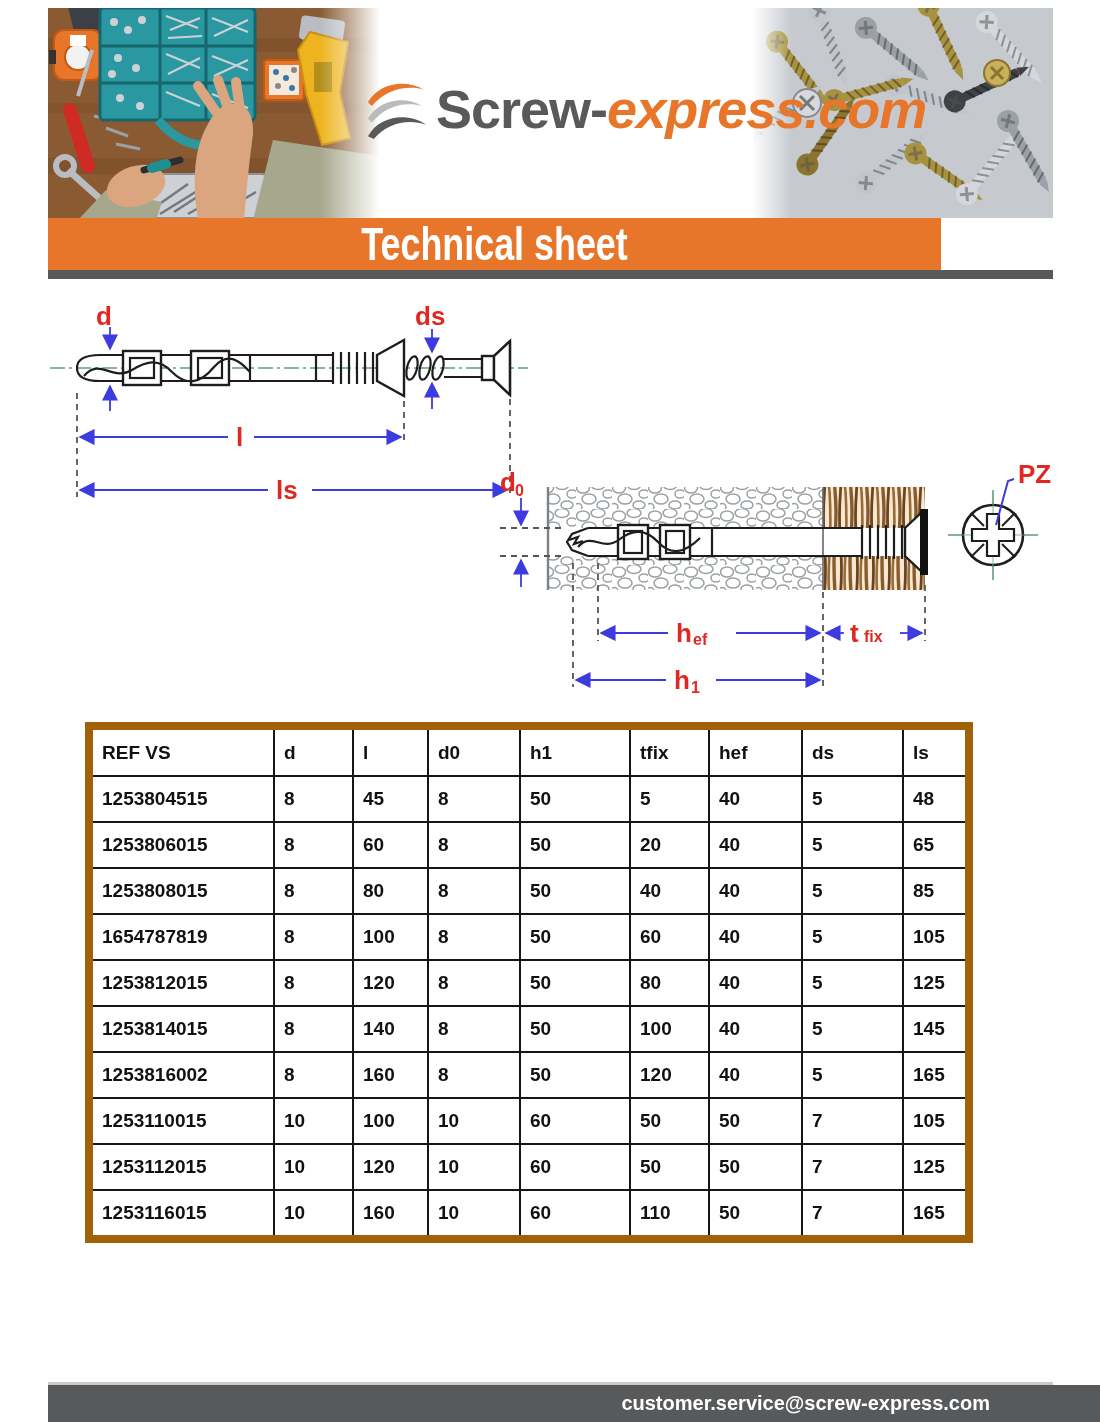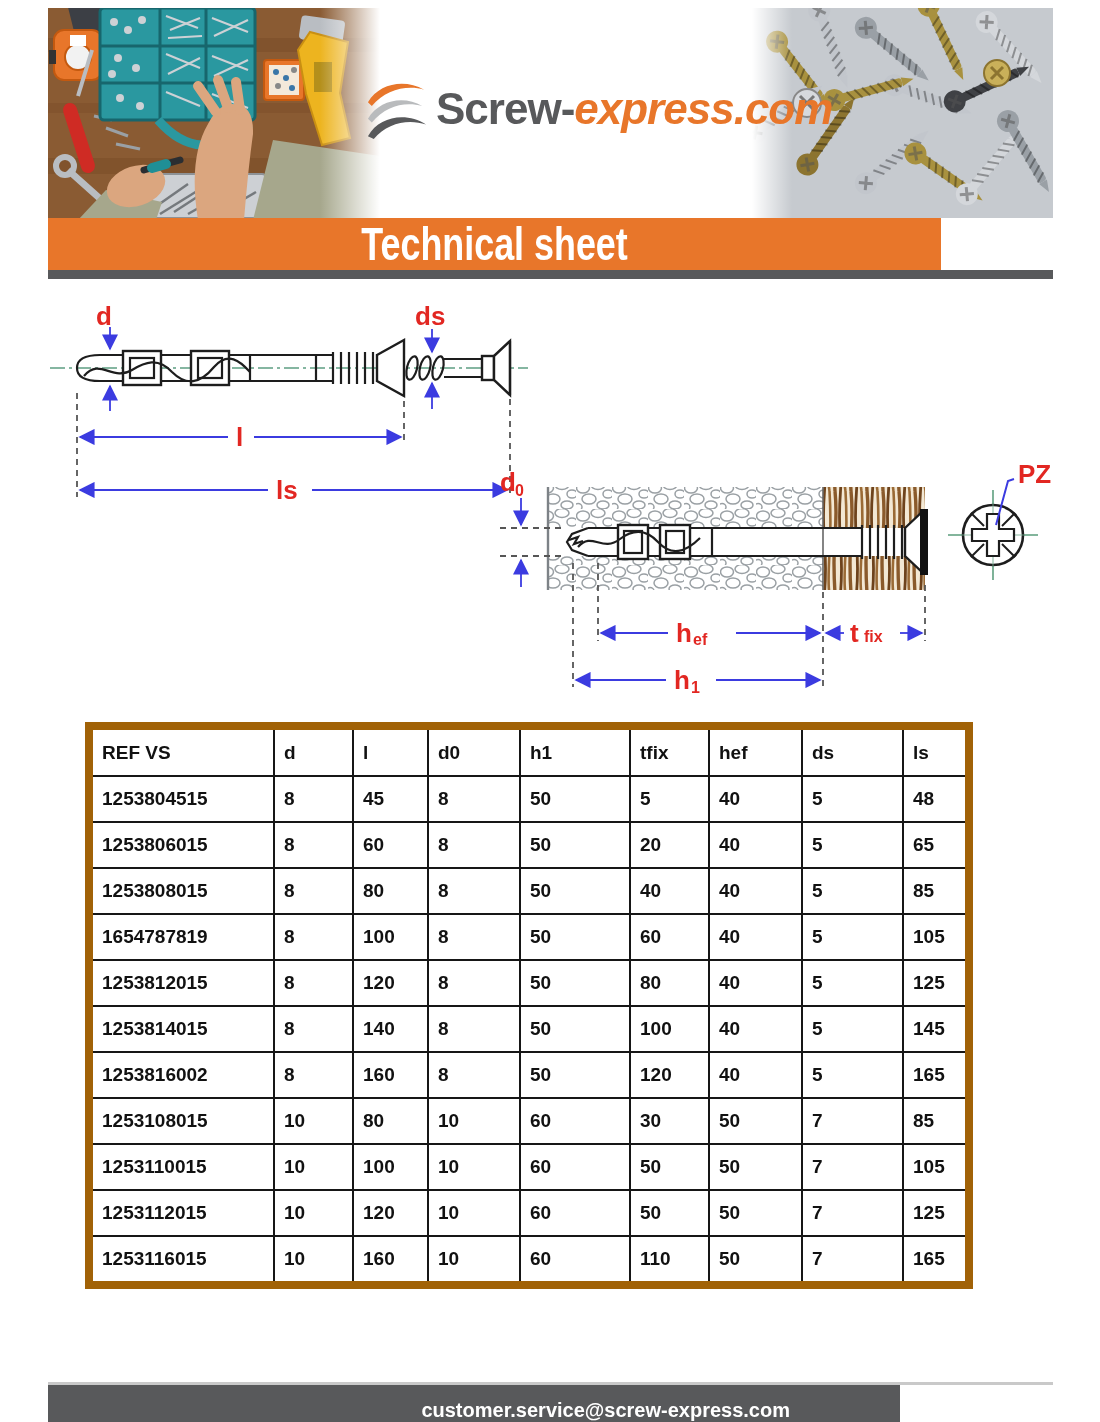--- a/index.html
+++ b/index.html
@@ -8,21 +8,21 @@
 
   
   .photo{position:absolute;top:8px;height:210px;overflow:hidden;}
   .photo-left{left:48px;width:332px;}
   .photo-right{left:752px;width:301px;}
   .fade-right{position:absolute;top:0;right:0;width:60px;height:100%;
               background:linear-gradient(90deg,rgba(255,255,255,0),#fff);}
   .fade-left{position:absolute;top:0;left:0;width:40px;height:100%;
              background:linear-gradient(270deg,rgba(255,255,255,0),#fff);}
   .logo{position:absolute;left:366px;top:78px;display:flex;align-items:center;gap:8px;}
-  .logo-text{font-size:44px;font-weight:bold;white-space:nowrap;letter-spacing:-1px;}
+  .logo-text{font-size:54px;font-weight:bold;white-space:nowrap;letter-spacing:-1px;}
   .logo-prefix{color:var(--dark-gray);}
   .logo-suffix{color:var(--orange);font-style:italic;}
   .banner{position:absolute;left:48px;top:218px;width:893px;height:52px;background:var(--orange);}
   .banner-title{width:100%;text-align:center;color:#fff;font-weight:bold;font-size:46px;
                 line-height:53px;transform:scaleX(.78);letter-spacing:0px;}
   .banner-shadow{position:absolute;left:48px;top:270px;width:1005px;height:9px;background:var(--dark-gray);}
 
   
   .diagram{position:absolute;left:0;top:285px;}
   .ln{stroke:#1d1d1d;stroke-width:2.2;fill:none;}
@@ -38,22 +38,22 @@
   
   .spec-table{position:absolute;left:85px;top:722px;width:880px;border-collapse:collapse;
               table-layout:fixed;}
   .spec-table th,.spec-table td{border:2px solid #161616;font-weight:bold;font-size:19px;
               color:#111;text-align:left;padding:0 4px 0 9px;height:44px;overflow:hidden;}
   .spec-table th{height:45px;}
   .spec-table{border:8px solid #a16207;}
 
   
   .footer-line{position:absolute;left:48px;top:1382px;width:1005px;height:3px;background:#c9c9c9;}
-  .footer-bar{position:absolute;left:48px;top:1385px;width:852px;height:37px;background:var(--dark-gray);
-              display:flex;justify-content:flex-end;align-items:flex-end;box-sizing:border-box;padding-right:110px;}
+  .footer-bar{position:absolute;left:48px;top:1385px;width:1052px;height:37px;background:var(--dark-gray);
+              display:flex;justify-content:flex-end;align-items:center;box-sizing:border-box;padding-right:110px;}
   .footer-email{color:#fff;font-weight:bold;font-size:20px;}
 </style>
 </head>
 <body>
 
 <div class="page">
 
   <div class="photo photo-left">
     <svg width="332" height="210" viewBox="0 0 332 210">
       <rect width="332" height="210" fill="#8a5b33"></rect>
@@ -471,31 +471,20 @@
           <td>8</td>
           <td>160</td>
           <td>8</td>
           <td>50</td>
           <td>120</td>
           <td>40</td>
           <td>5</td>
           <td>165</td>
         </tr>
         <tr>
-          <td>1253108015</td>
-          <td>10</td>
-          <td>80</td>
-          <td>10</td>
-          <td>60</td>
-          <td>30</td>
-          <td>50</td>
-          <td>7</td>
-          <td>85</td>
-        </tr>
-        <tr>
           <td>1253110015</td>
           <td>10</td>
           <td>100</td>
           <td>10</td>
           <td>60</td>
           <td>50</td>
           <td>50</td>
           <td>7</td>
           <td>105</td>
         </tr>

